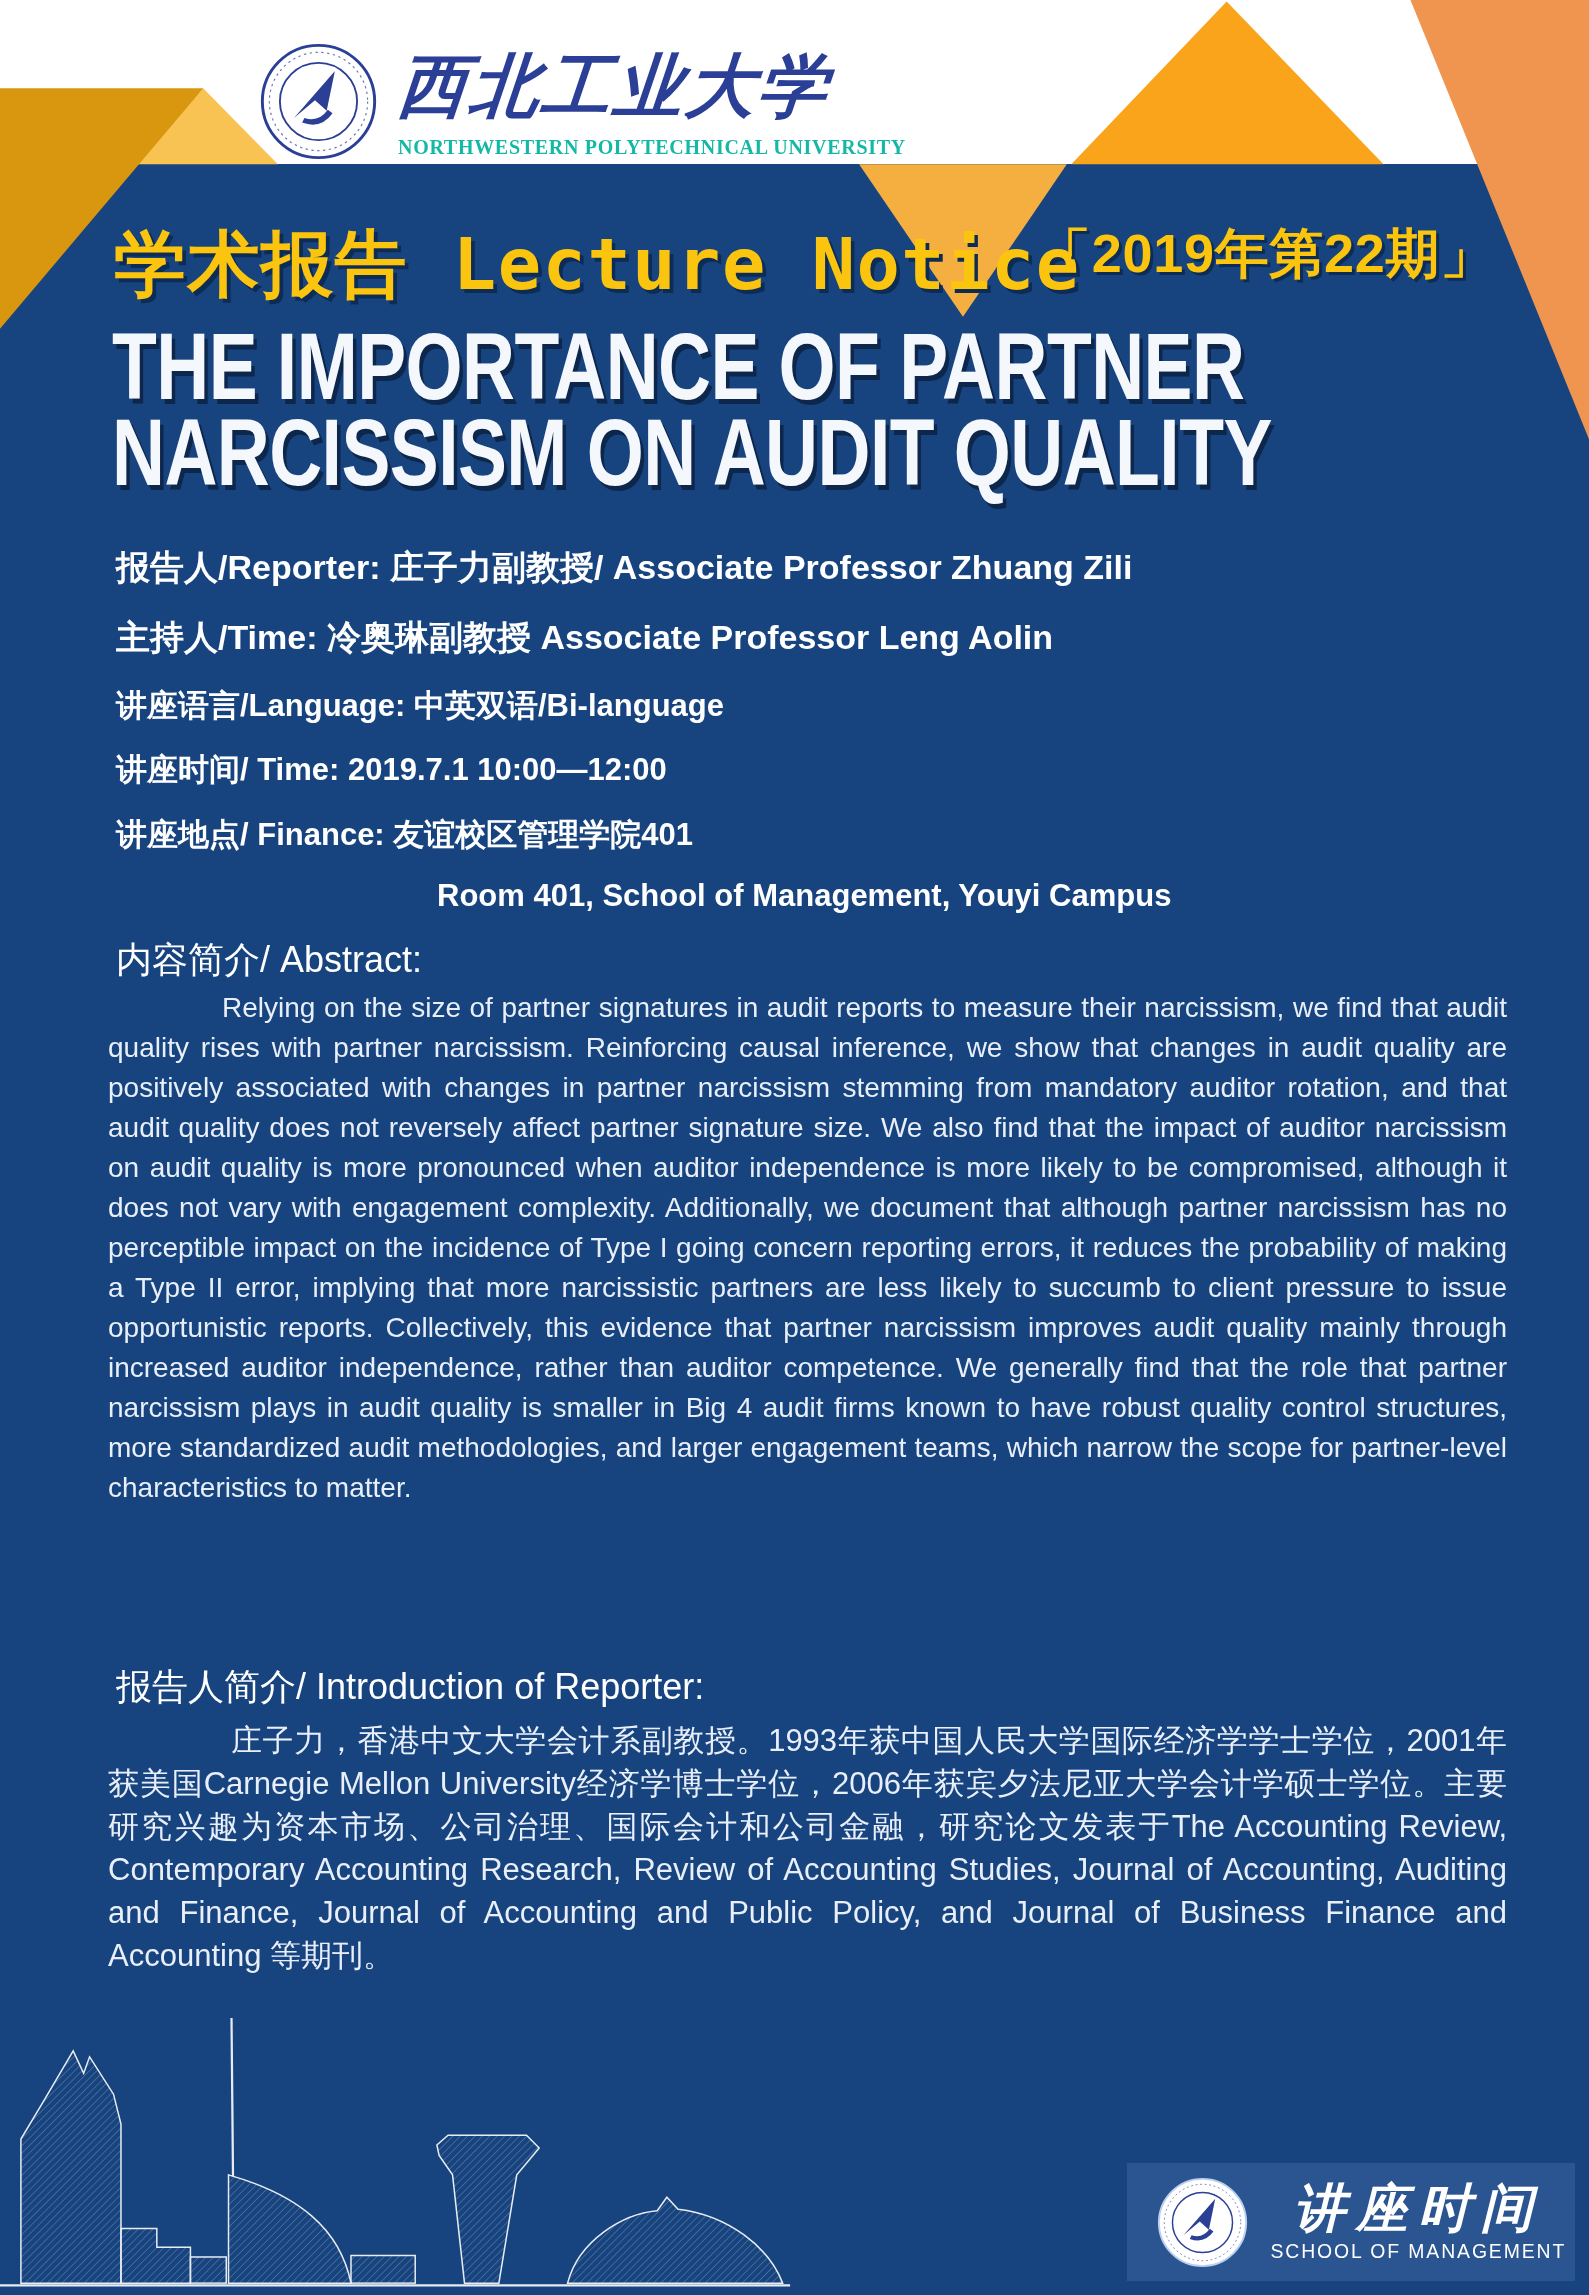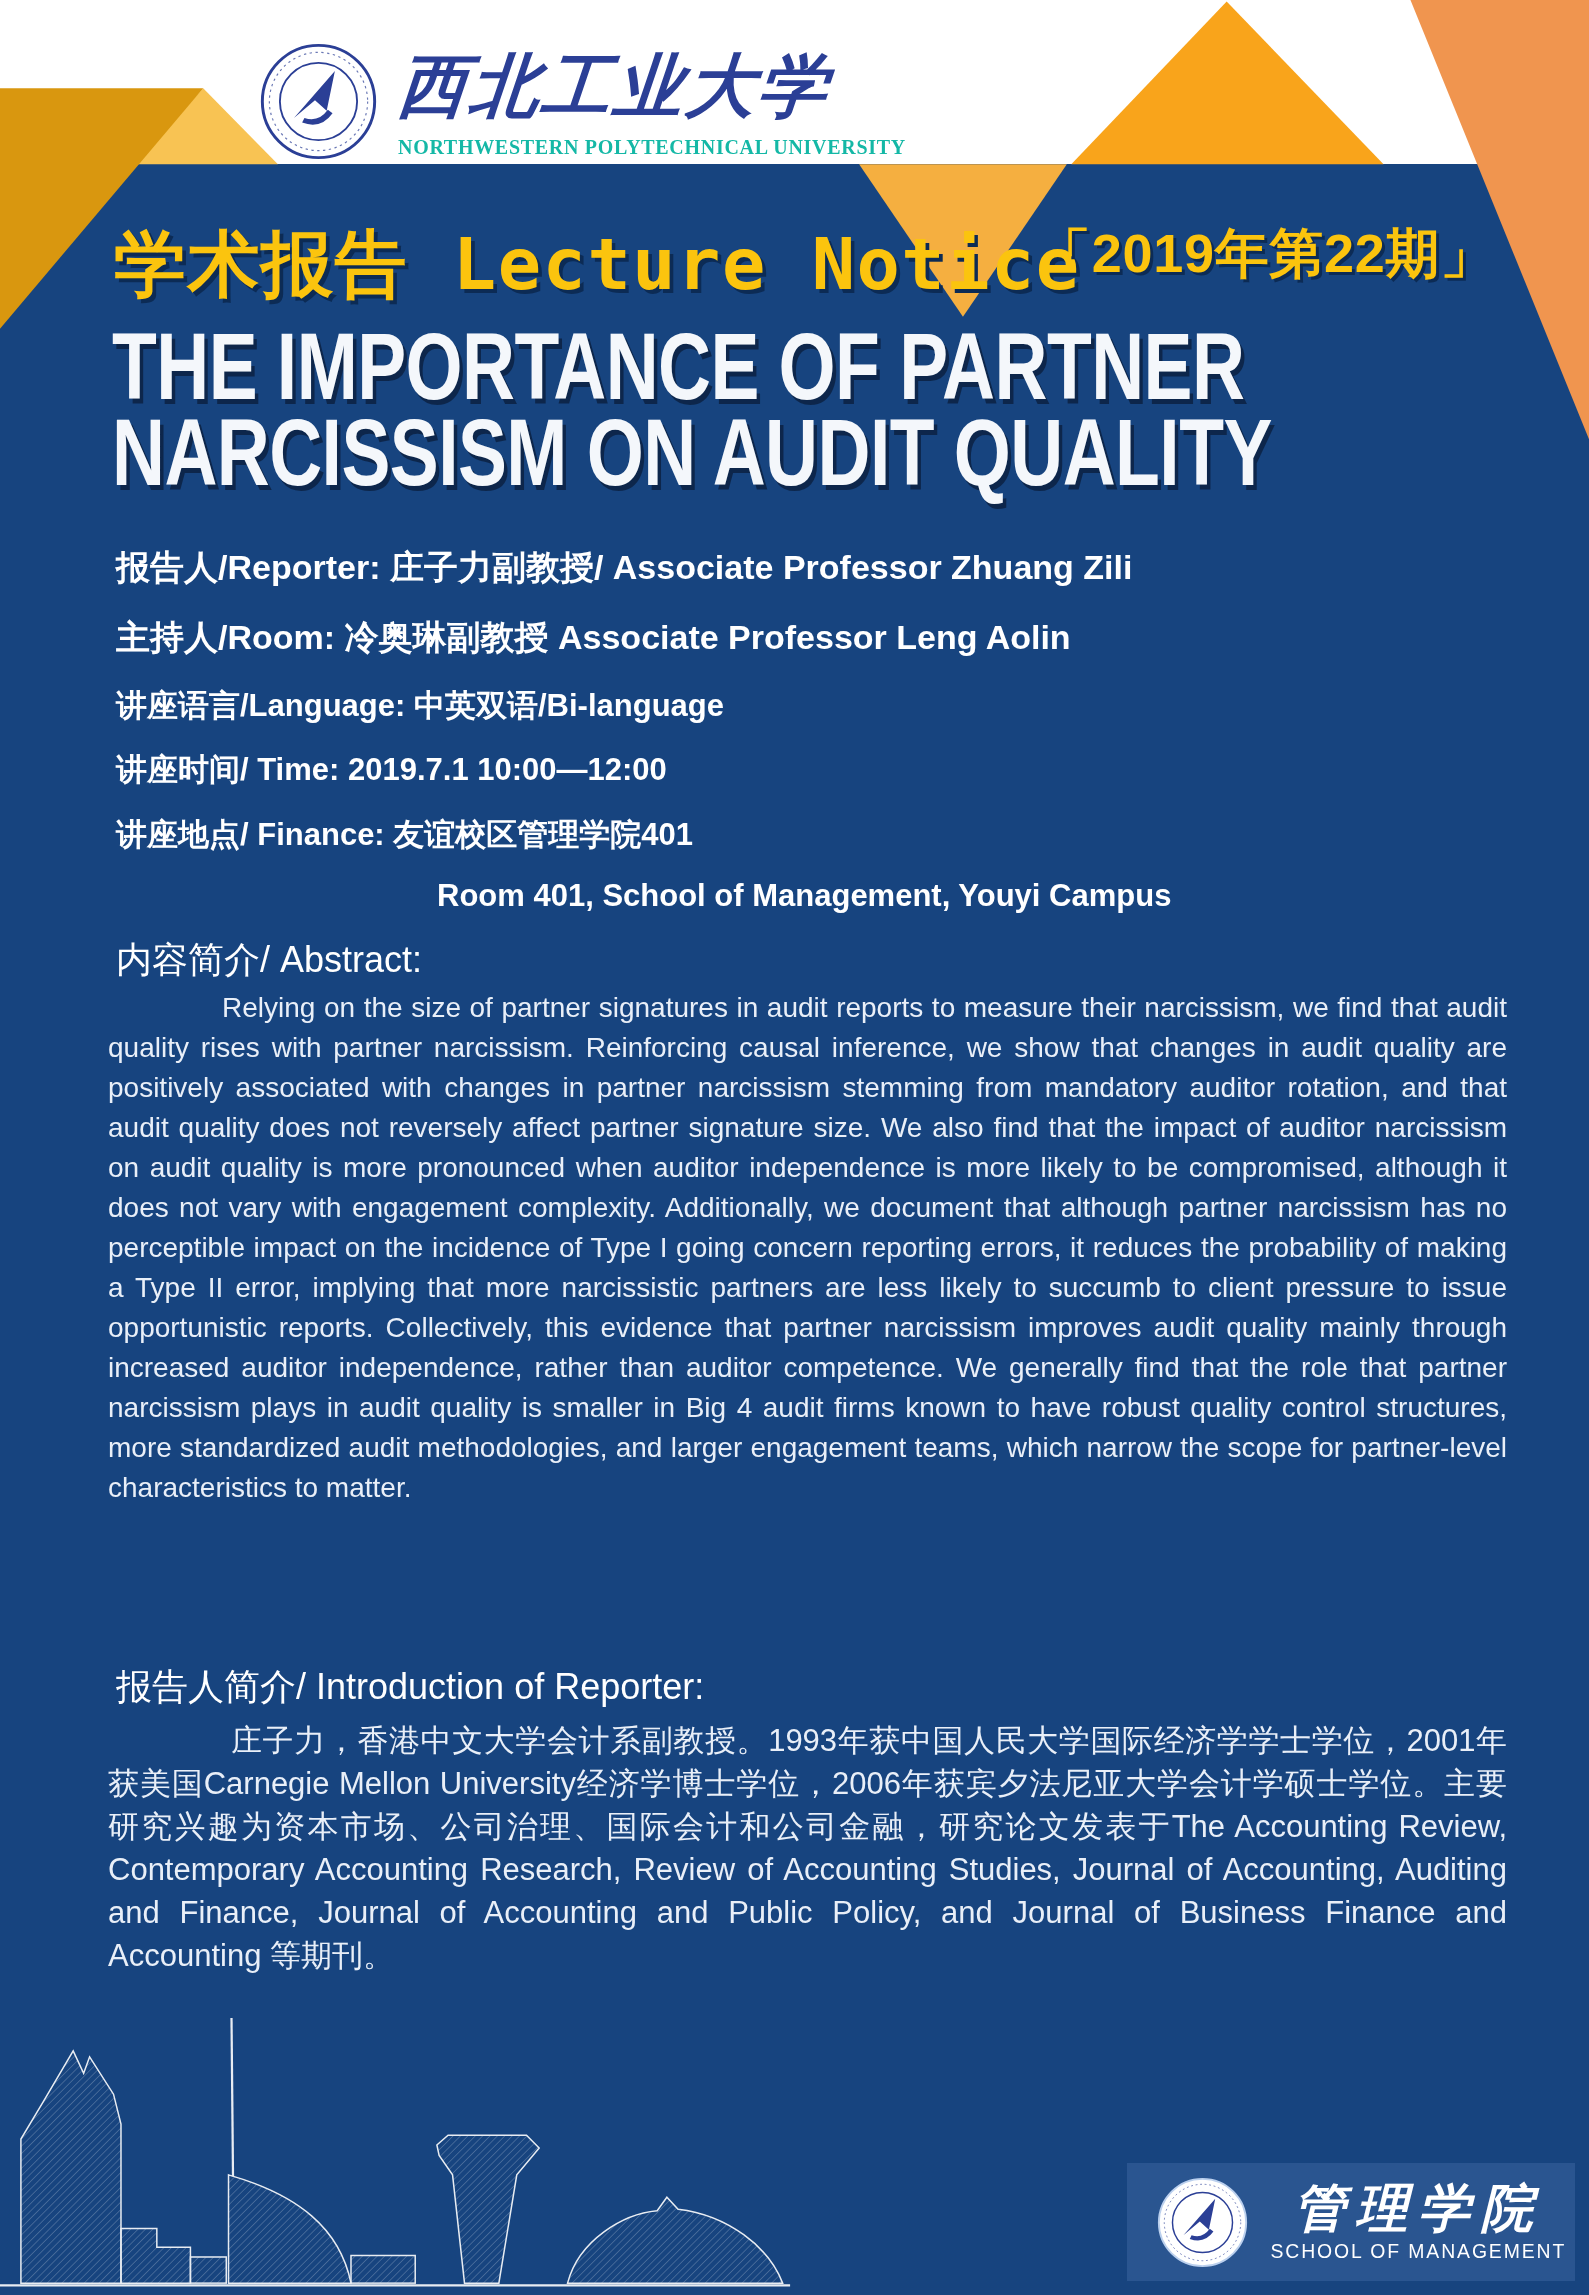--- a/index.html
+++ b/index.html
@@ -122,21 +122,21 @@
     <span class="tline">THE IMPORTANCE OF PARTNER</span>
     <span class="tline">NARCISSISM ON AUDIT QUALITY</span>
   </h1>
 
   <div class="info-block">
     <div class="info-line big">
       <span>报告人/Reporter:</span>
       <span>庄子力副教授/ Associate Professor Zhuang Zili</span>
     </div>
     <div class="info-line big">
-      <span>主持人/Room:</span>
+      <span>主持人/Time:</span>
       <span>冷奥琳副教授  Associate Professor Leng Aolin</span>
     </div>
     <div class="info-line small">
       <span>讲座语言/Language:</span>
       <span>中英双语/Bi-language</span>
     </div>
     <div class="info-line small">
       <span>讲座时间/ Time:</span>
       <span>2019.7.1  10:00—12:00</span>
     </div>
@@ -176,19 +176,19 @@
 
   <div class="school-badge">
     <svg class="school-emblem" viewBox="0 0 100 100">
       <circle cx="50" cy="50" r="48" fill="#ffffff" stroke="#BBD0EE" stroke-width="2"></circle>
       <circle cx="50" cy="50" r="42" fill="none" stroke="#2B3F96" stroke-width="1" stroke-dasharray="2 3" opacity="0.7"></circle>
       <circle cx="50" cy="50" r="33" fill="none" stroke="#2B3F96" stroke-width="1.6"></circle>
       <path d="M29,64 L64,24 L57,58 L47,49 Z" fill="#2B3F96"></path>
       <path d="M36,68 Q52,74 62,60 L58,57 Q50,68 38,64 Z" fill="#2B3F96"></path>
     </svg>
     <div class="school-names">
-      <div class="school-cn">管理学院</div>
+      <div class="school-cn">讲座时间</div>
       <div class="school-en">SCHOOL OF MANAGEMENT</div>
     </div>
   </div>
 
 </div>
 
 
 </body></html>

